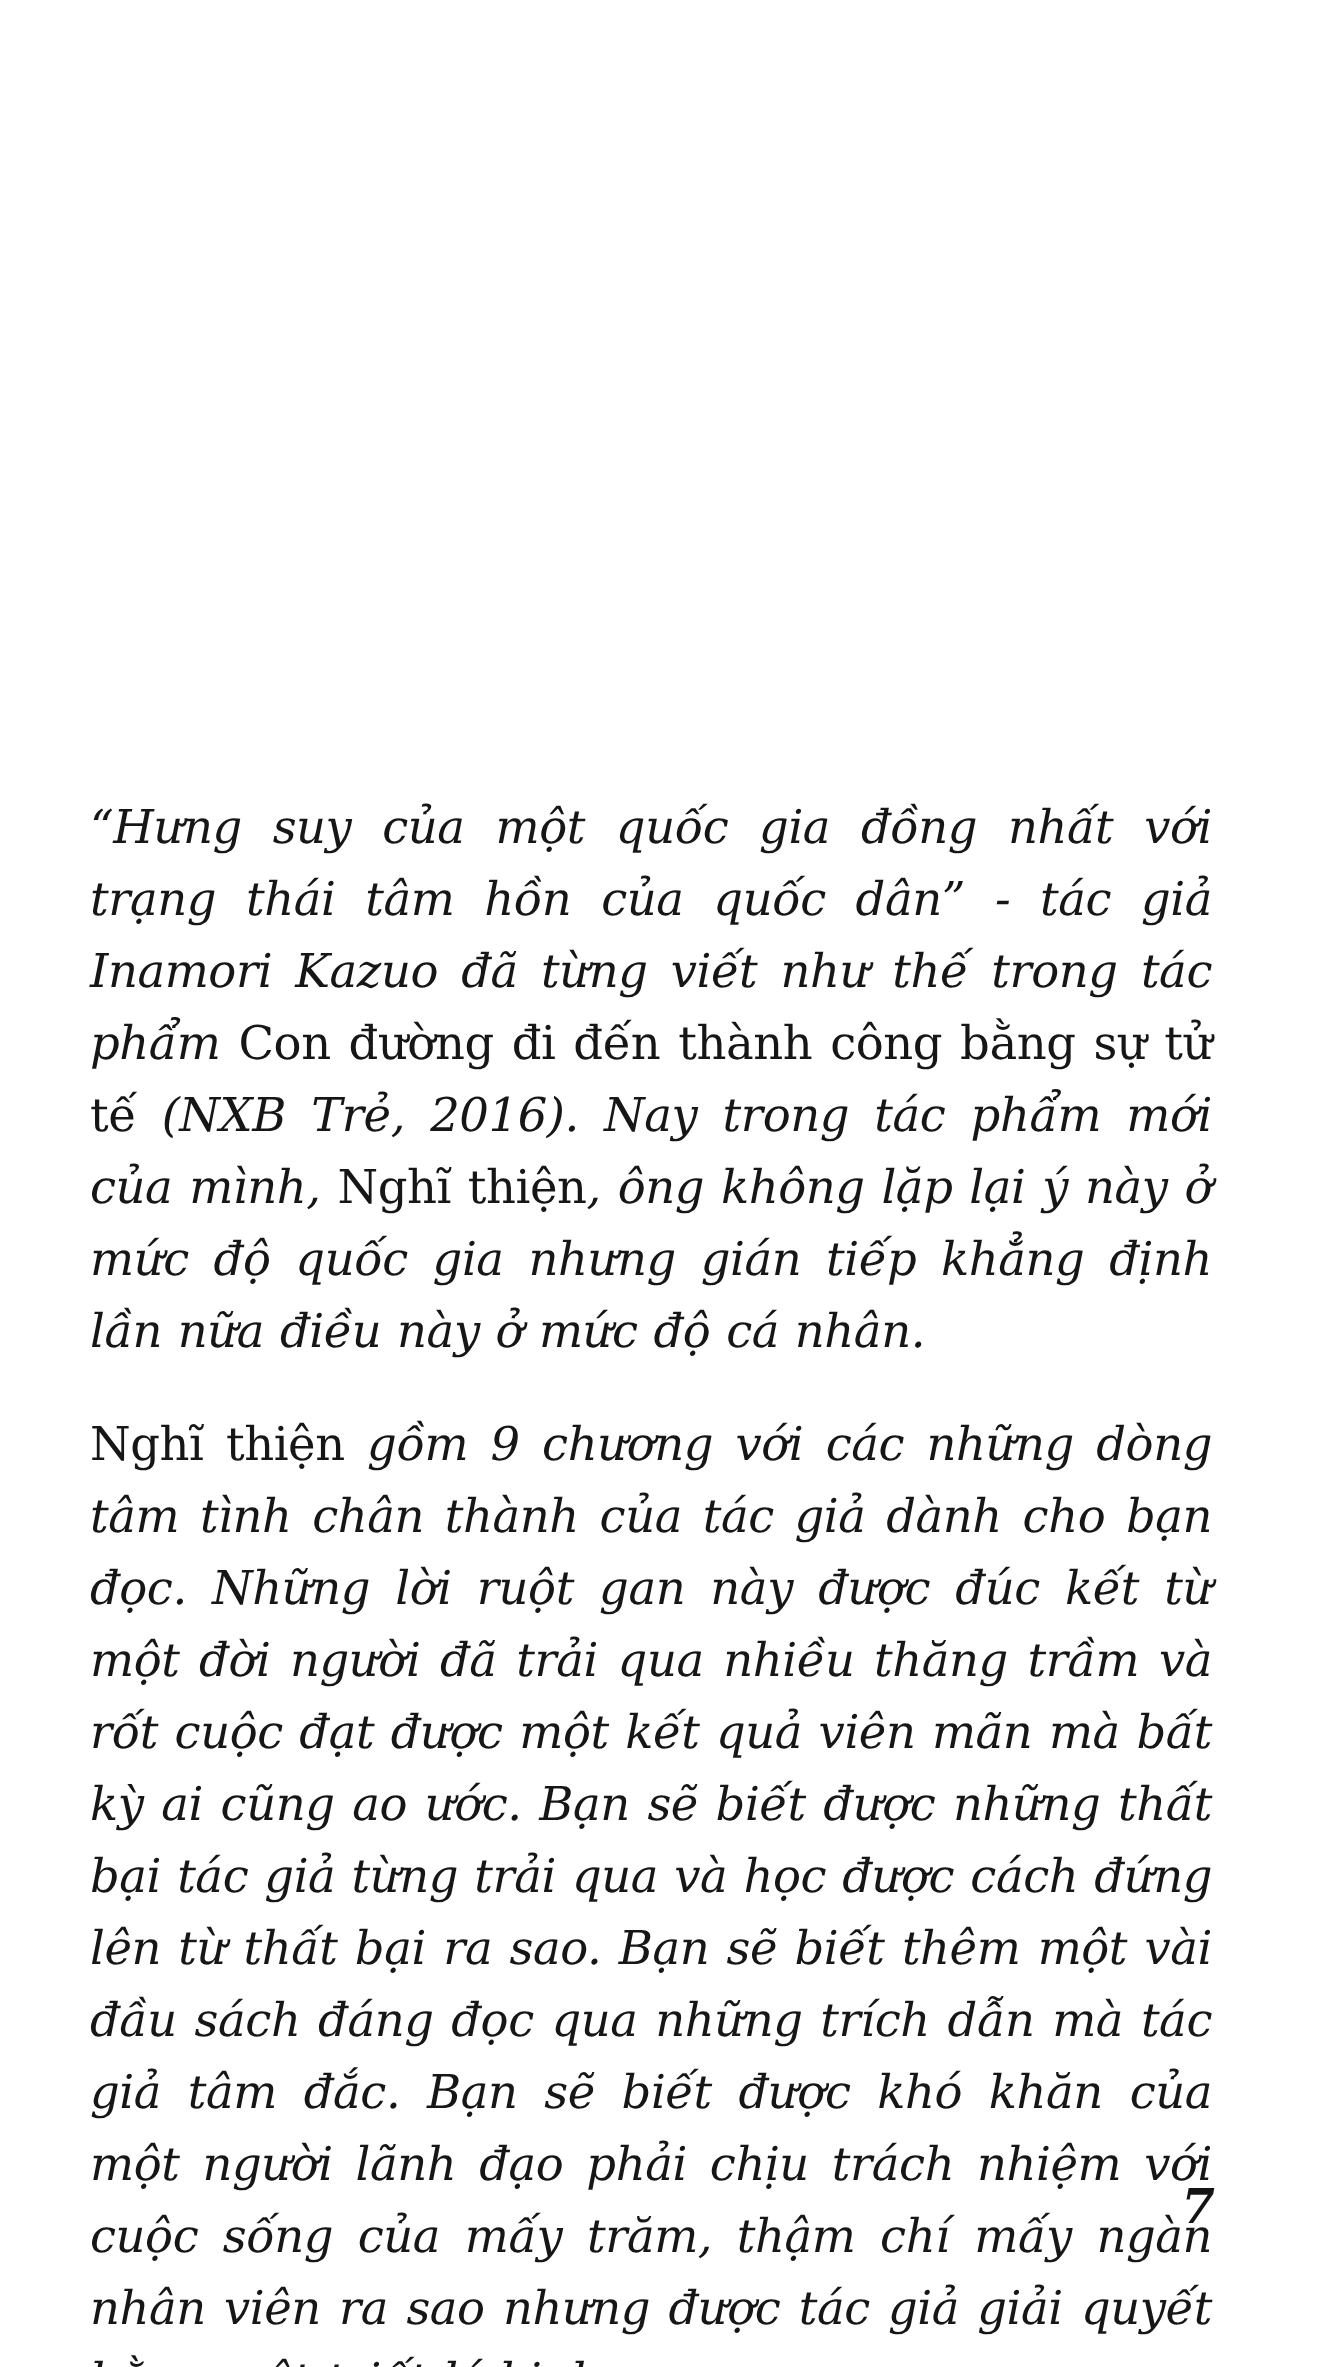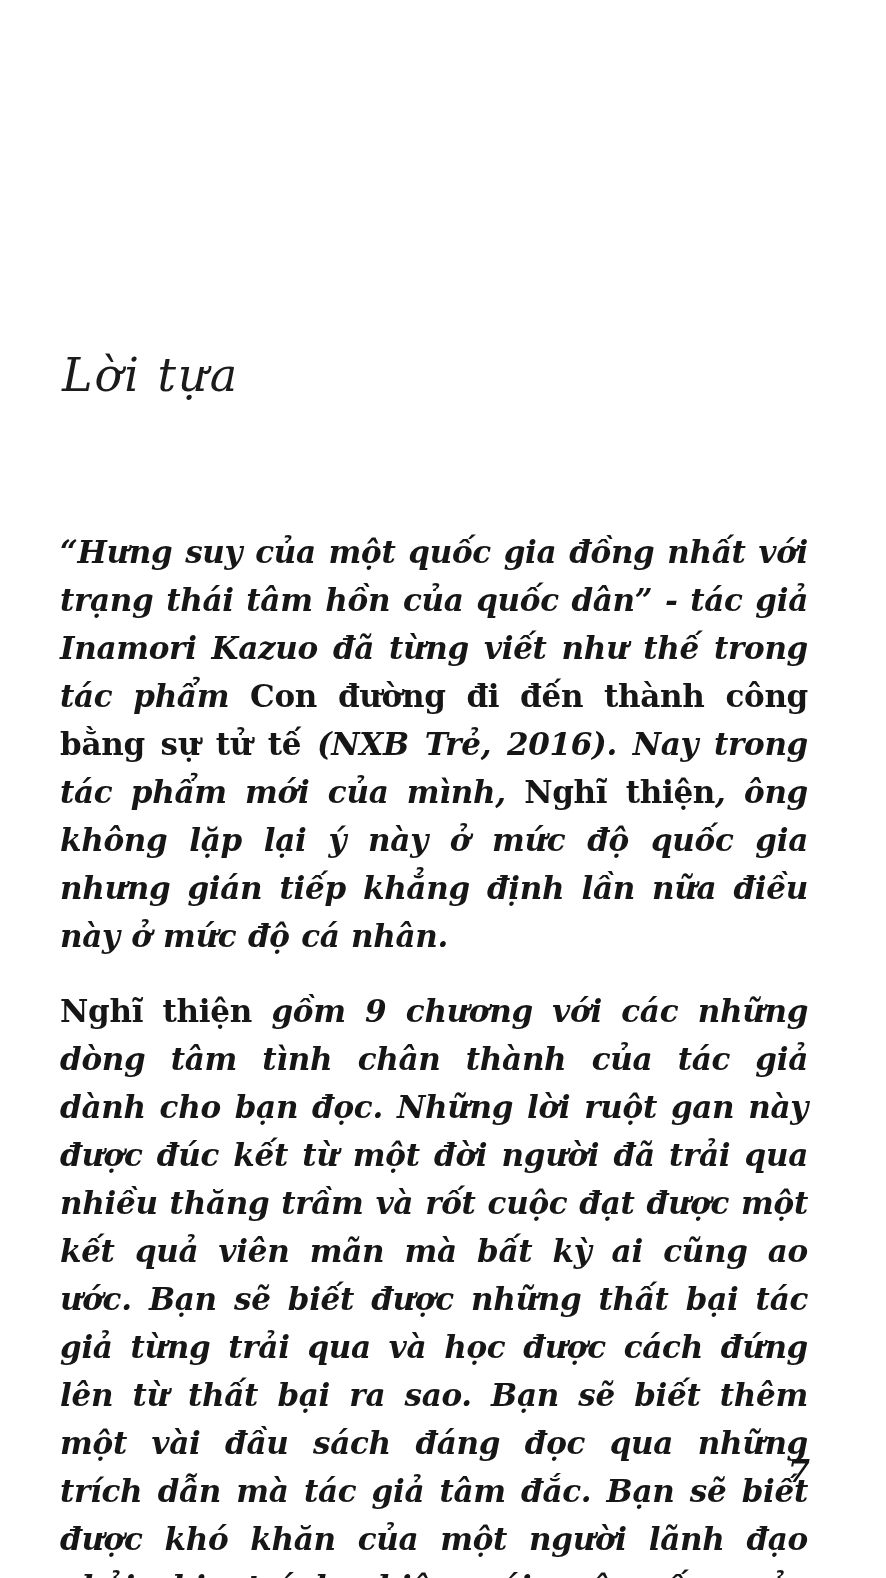--- a/index.html
+++ b/index.html
@@ -41,41 +41,39 @@
   }
   .preface-body p {
     margin: 0 0 27px 0;
     font-size: 31px;
     line-height: 48px;
     text-align: justify;
     font-style: italic;
     letter-spacing: -0.3px;
     word-spacing: 1px;
     color: #161616;
-    font-weight: bold;
   }
   .preface-body p span.roman {
     font-style: normal;
   }
   .page-number {
     position: absolute;
     right: 76px;
     top: 1452px;
     font-size: 32px;
     font-style: italic;
     font-weight: 700;
     color: #141414;
   }
 </style>
 </head>
 <body>
 
 <div class="page">
 
-  <h1 class="page-title">Lời tựa</h1>
 
   <div class="preface-body">
       <p><span>“Hưng suy của một quốc gia đồng nhất với trạng thái tâm hồn của quốc dân” - tác giả Inamori Kazuo đã từng viết như thế trong tác phẩm </span><span class="roman">Con đường đi đến thành công bằng sự tử tế</span><span> (NXB Trẻ, 2016). Nay trong tác phẩm mới của mình, </span><span class="roman">Nghĩ thiện</span><span>, ông không lặp lại ý này ở mức độ quốc gia nhưng gián tiếp khẳng định lần nữa điều này ở mức độ cá nhân.</span></p>
       <p><span class="roman">Nghĩ thiện</span><span> gồm 9 chương với các những dòng tâm tình chân thành của tác giả dành cho bạn đọc. Những lời ruột gan này được đúc kết từ một đời người đã trải qua nhiều thăng trầm và rốt cuộc đạt được một kết quả viên mãn mà bất kỳ ai cũng ao ước. Bạn sẽ biết được những thất bại tác giả từng trải qua và học được cách đứng lên từ thất bại ra sao. Bạn sẽ biết thêm một vài đầu sách đáng đọc qua những trích dẫn mà tác giả tâm đắc. Bạn sẽ biết được khó khăn của một người lãnh đạo phải chịu trách nhiệm với cuộc sống của mấy trăm, thậm chí mấy ngàn nhân viên ra sao nhưng được tác giả giải quyết bằng một triết lý kinh</span></p>
     </div>
 
   <div class="page-number">7</div>
 
 </div>
 

